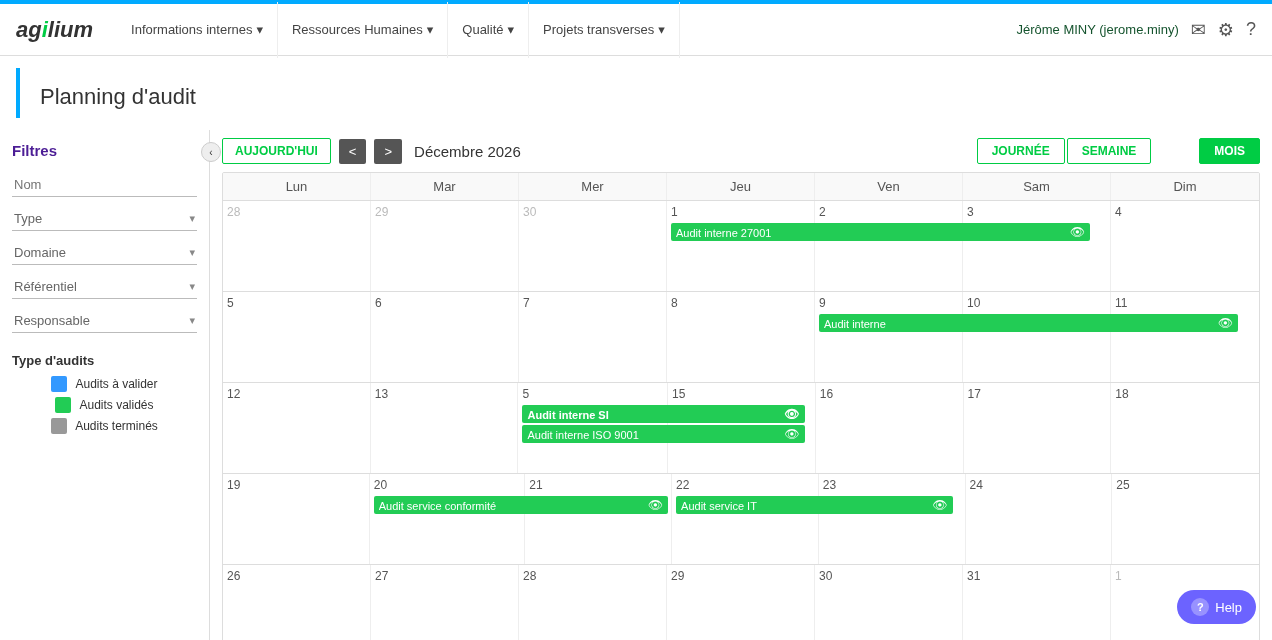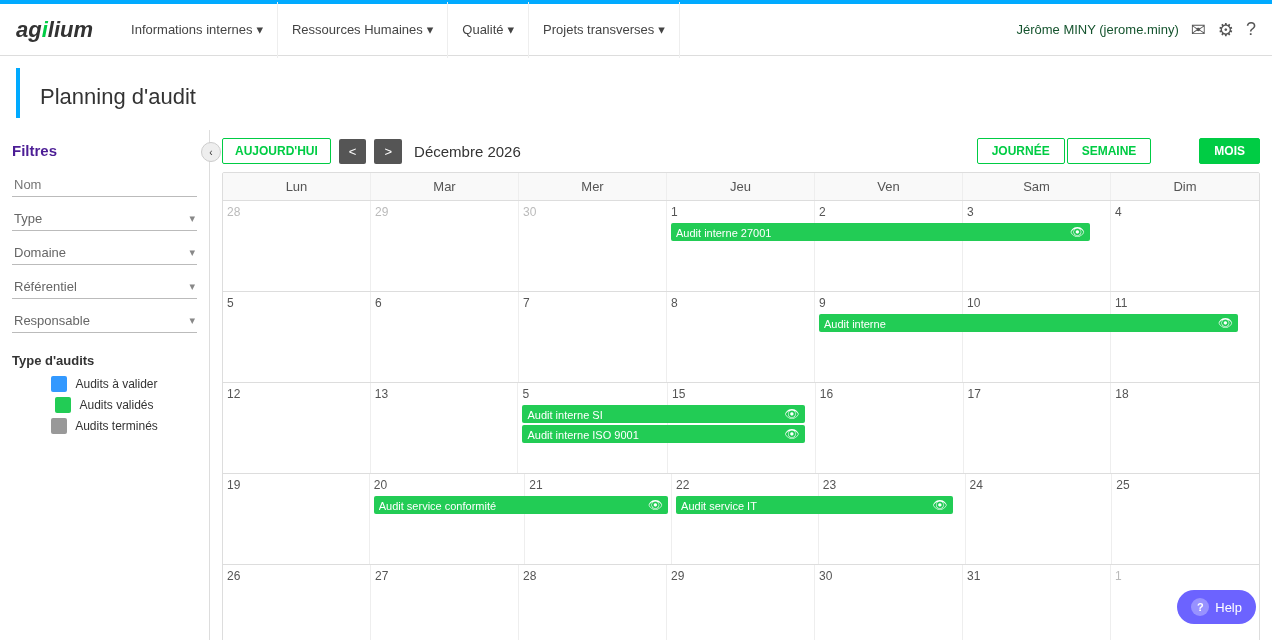--- a/index.html
+++ b/index.html
@@ -463,21 +463,21 @@
       <div class="calendar-week">
         <div class="cal-day">
           <div class="cal-day-number">12</div>
         </div>
         <div class="cal-day">
           <div class="cal-day-number">13</div>
         </div>
         <div class="cal-day">
           <div class="cal-day-number">5</div>
           <div class="cal-events">
-            <div class="cal-event" style="width:calc(200% + 1px); position:relative; z-index:6;">
+            <div class="cal-event" style="width:calc(200% + 1px); position:relative; z-index:6;font-weight:bold;">
               <span class="cal-event-label">Audit interne SI</span>
               <span class="cal-event-icon">👁</span>
             </div>
             <div class="cal-event" style="width:calc(200% + 1px); position:relative; z-index:6;">
               <span class="cal-event-label">Audit interne ISO 9001</span>
               <span class="cal-event-icon">👁</span>
             </div>
           </div>
         </div>
         <div class="cal-day">

